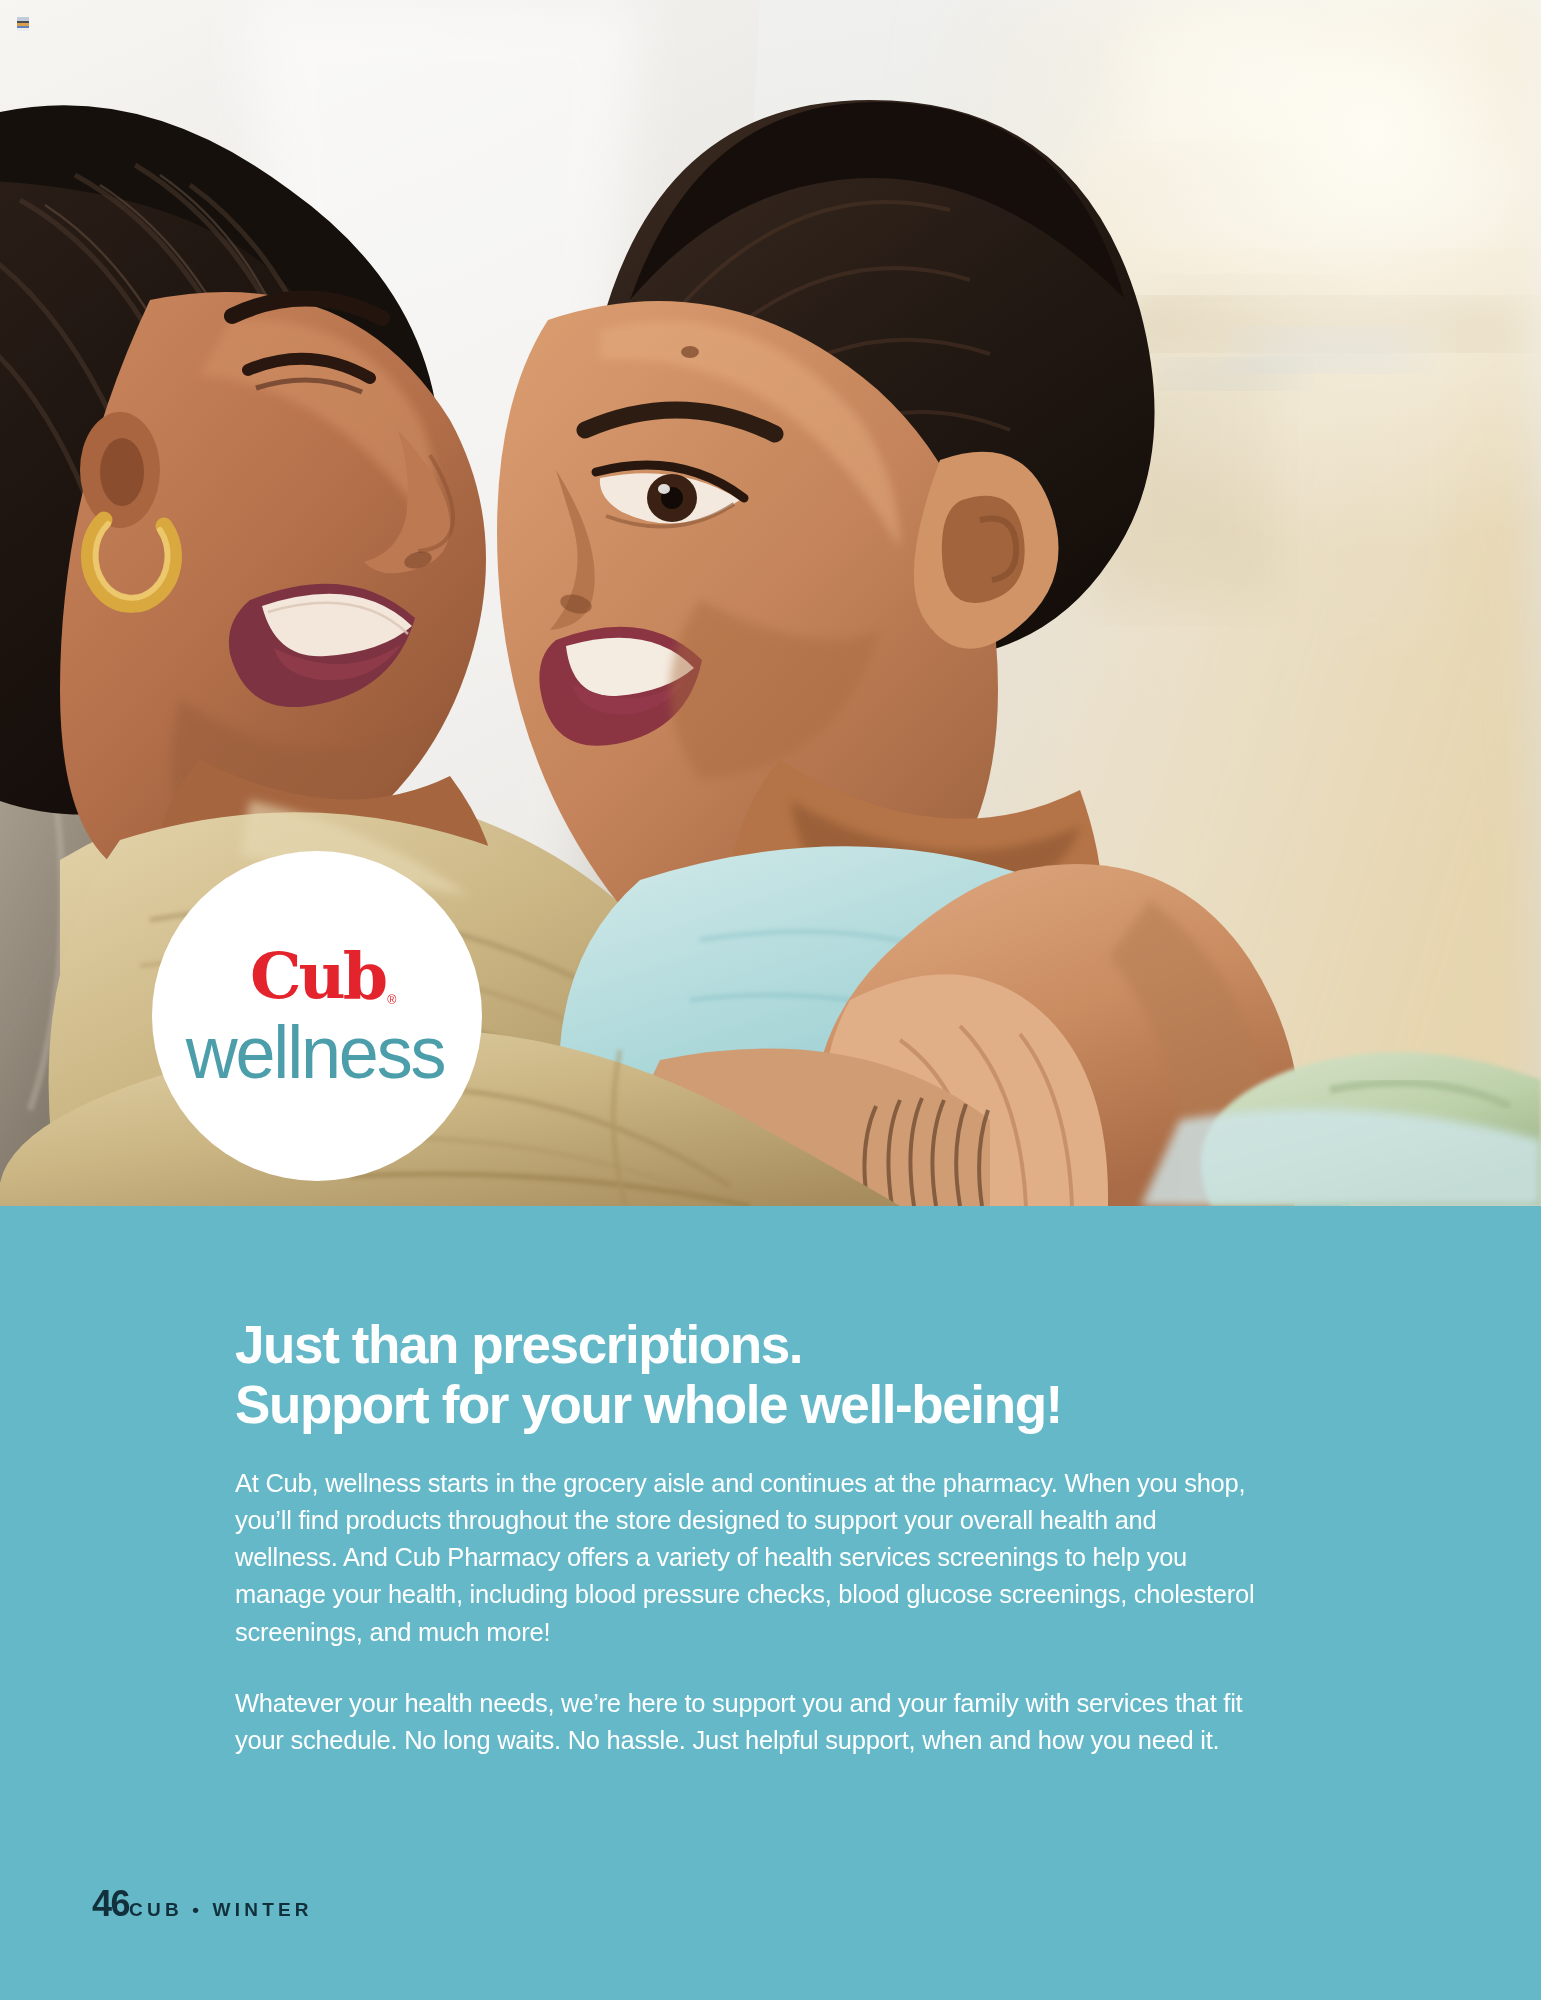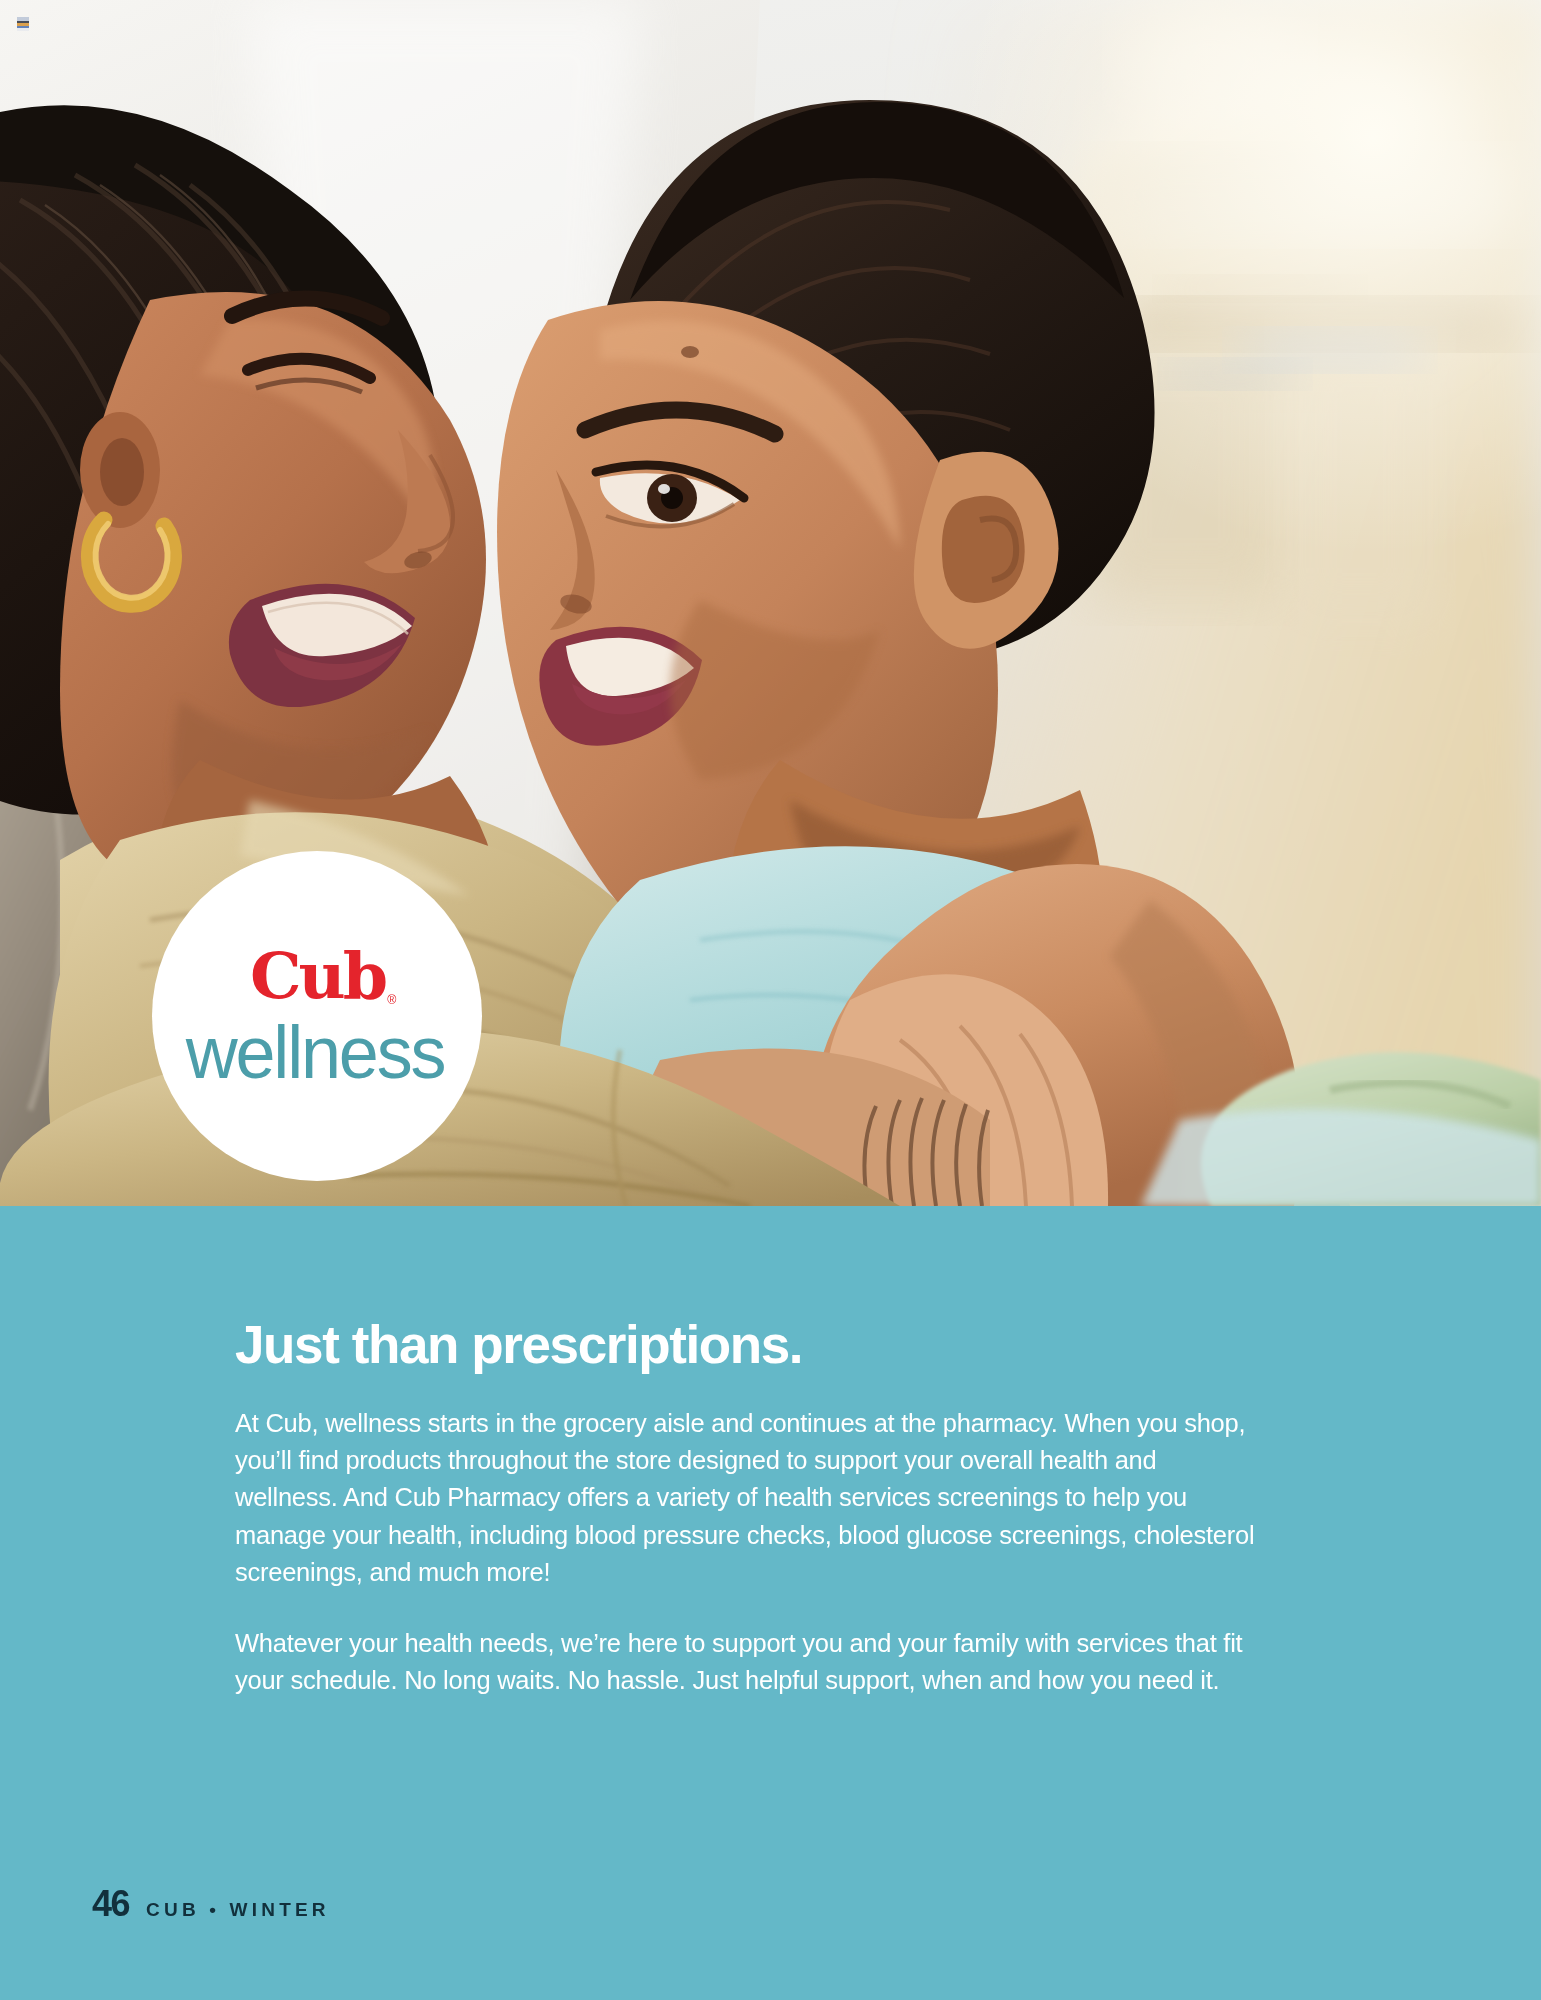--- a/index.html
+++ b/index.html
@@ -115,21 +115,20 @@
   }
   .para:last-child{margin-bottom:0;}
 
   
   .footer{
     position:absolute;
     left:92px;
     bottom:78px;
     display:flex;
     align-items:baseline;
-    gap:17px;
     z-index:4;
   }
   .page-num{
     font-family:"Liberation Sans", sans-serif;
     font-weight:700;
     font-size:36px;
     line-height:1;
     letter-spacing:-1.5px;
     color:#12303c;
   }
@@ -432,20 +431,21 @@
   <div class="badge">
     <div class="badge-inner">
       <div class="cub-word"><span>Cub</span><span class="reg">®</span></div>
       <div class="wellness-word">wellness</div>
     </div>
   </div>
 
   <div class="content">
     <h1 class="headline">
       <span class="hl-line">Just than prescriptions.</span>
+      <span class="hl-line">Support for your whole well-being!</span>
     </h1>
     <p class="para">At Cub, wellness starts in the grocery aisle and continues at the pharmacy. When you shop, you’ll find products throughout the store designed to support your overall health and wellness. And Cub Pharmacy offers a variety of health services screenings to help you manage your health, including blood pressure checks, blood glucose screenings, cholesterol screenings, and much more!</p>
     <p class="para">Whatever your health needs, we’re here to support you and your family with services that fit your schedule. No long waits. No hassle. Just helpful support, when and how you need it.</p>
   </div>
 
   <div class="footer">
     <span class="page-num">46</span>
     <span class="footer-label">CUB • WINTER</span>
   </div>
 

